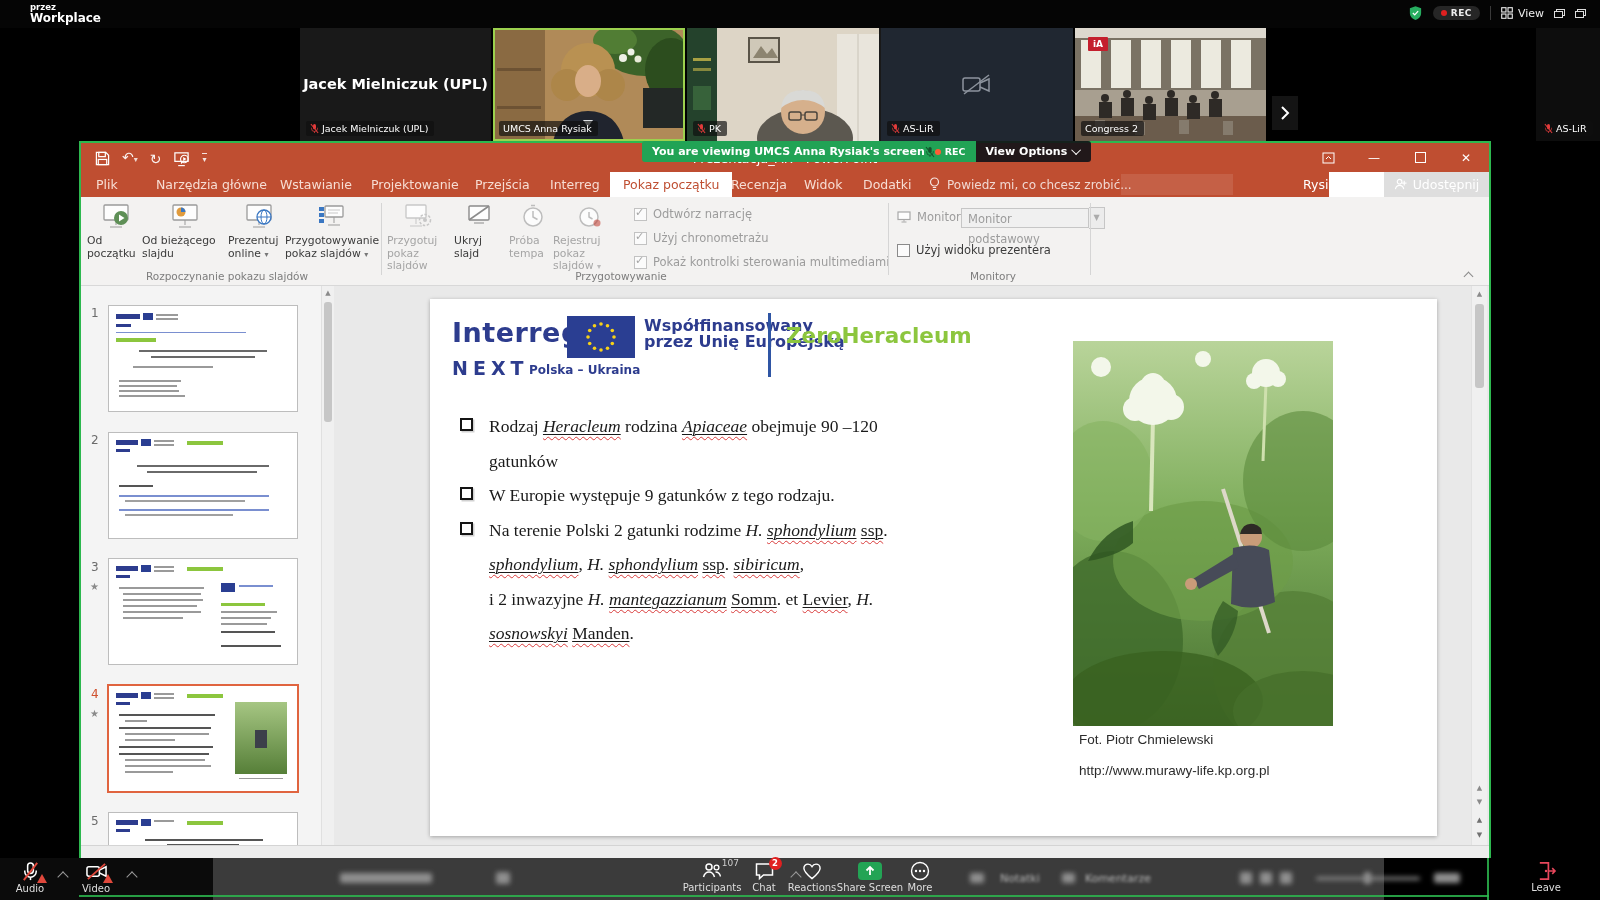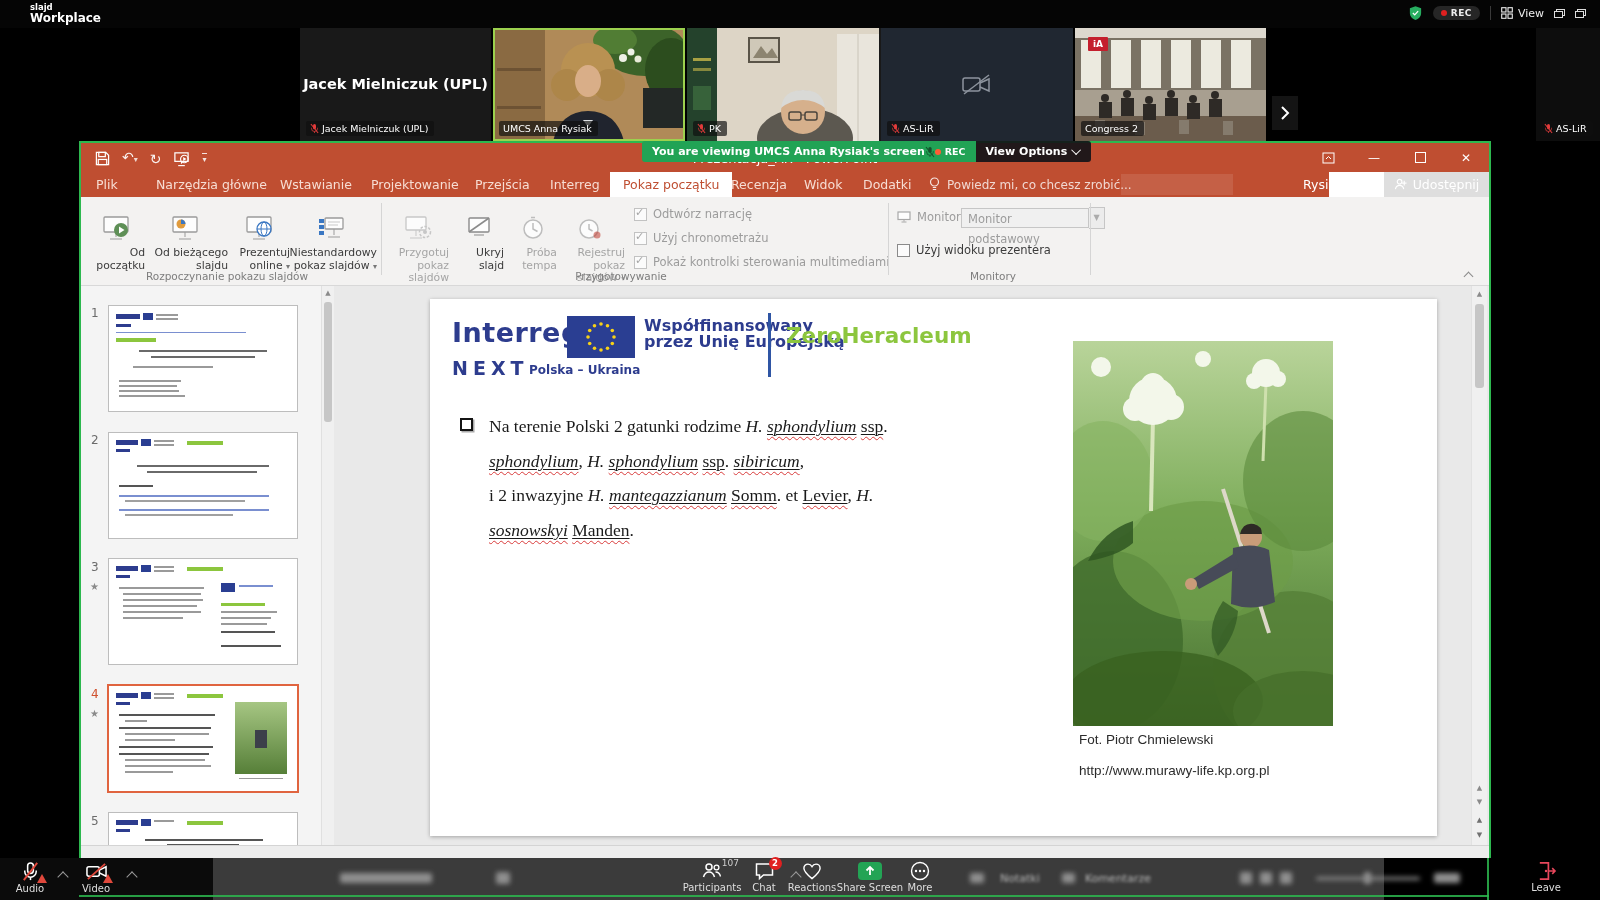--- a/index.html
+++ b/index.html
@@ -65,21 +65,21 @@
   .tellme{position:absolute;left:848px;top:2px;height:21px;display:flex;align-items:center;gap:7px;
           color:rgba(255,255,255,.78);font-size:12px;}
   .tellme-extra{position:absolute;left:1040px;top:2px;width:112px;height:21px;background:rgba(255,255,255,.10);}
   .account{position:absolute;left:1222px;top:0;height:25px;line-height:26px;color:#fff;font-size:12.5px;}
   .sharebtn{position:absolute;left:1303px;top:0;width:105px;height:25px;background:rgba(0,0,0,.13);
             display:flex;align-items:center;justify-content:center;gap:6px;color:#fff;font-size:12.5px;}
 
   
   .ribbon{position:absolute;left:0;top:54px;width:1408px;height:89px;background:#f3f2f1;border-bottom:1px solid #d8d8d8;box-sizing:border-box;}
   .rsep{position:absolute;top:6px;height:72px;width:1px;background:#d5d5d5;}
-  .rbtn{position:absolute;top:17px;text-align:right;font-size:10.8px;line-height:12.5px;color:#3b3b3b;}
+  .rbtn{position:absolute;top:5px;text-align:left;font-size:10.8px;line-height:12.5px;color:#3b3b3b;}
   .rbtn.dis{color:#a5a5a5;}
   .rbtn .ric{height:30px;margin-bottom:3px;display:flex;justify-content:center;}
   .glabel{position:absolute;top:73px;font-size:10.5px;color:#7d7d7d;text-align:center;}
   .chkrow{position:absolute;display:flex;align-items:center;gap:6px;font-size:11.5px;color:#9c9c9c;white-space:nowrap;}
   .chkrow.en{color:#3b3b3b;}
   .cbox{width:11px;height:11px;border:1px solid #c2c2c2;background:#fbfbfb;position:relative;flex:0 0 auto;}
   .cbox.checked:after{content:"✓";position:absolute;left:0px;top:-3px;font-size:11px;color:#a5a5a5;}
   .cbox.en{border-color:#8a8a8a;}
   .mondrop{position:absolute;display:flex;align-items:center;}
   .mondrop .dd{width:128px;height:20px;border:1px solid #c6c6c6;background:#f0f0f0;color:#9c9c9c;font-size:11.5px;
@@ -153,21 +153,21 @@
   .blurblob{position:absolute;background:#8f8f8f;filter:blur(2.5px);border-radius:2px;}
   .greenline{position:absolute;background:#2db84f;opacity:.85;}
 </style>
 </head>
 <body>
 
 <div class="screen">
 
   <div class="topbar">
     <div class="brand">
-      <div class="b1">slajd</div>
+      <div class="b1">przez</div>
       <div class="b2">Workplace</div>
     </div>
     <div class="tb-right">
       <svg width="15" height="16" viewBox="0 0 16 16">
         <path d="M8 .8 L14 3 V8 C14 11.8 11.2 14.3 8 15.4 C4.8 14.3 2 11.8 2 8 V3 Z" fill="#27ae60"></path>
         <path d="M5.2 8 l2 2 3.6-4" stroke="#fff" stroke-width="1.4" fill="none"></path>
       </svg>
       <div class="recpill">
         <i class="recdot"></i>
         <span>REC</span>
@@ -457,21 +457,21 @@
           <rect x="9" y="4" width="18" height="11" rx="1" fill="#fdfdfd" stroke="#9b9b9b" stroke-width="1.3"></rect>
           <rect x="3" y="5" width="5" height="4" fill="#3a77c2"></rect>
               <rect x="3" y="11" width="5" height="4" fill="#3a77c2"></rect>
               <rect x="3" y="17" width="5" height="4" fill="#3a77c2"></rect>
           <line x1="18" y1="15" x2="18" y2="21" stroke="#9b9b9b"></line>
               <line x1="12" y1="23" x2="24" y2="23" stroke="#9b9b9b"></line>
           <line x1="12" y1="8" x2="24" y2="8" stroke="#c9c9c9"></line>
               <line x1="12" y1="11" x2="22" y2="11" stroke="#c9c9c9"></line>
         </svg>
           </div>
-        <span>Niestandardowy pokaz slajdów</span> <span style="font-size:8px;color:#777;">▾</span>
+        <span>Przygotowywanie pokaz slajdów</span> <span style="font-size:8px;color:#777;">▾</span>
       </div>
 
       <div class="rsep" style="left:300px;"></div>
 
       <div class="rbtn dis" style="left:306px;width:62px;">
         <div class="ric">
             <svg width="30" height="30" viewBox="0 0 30 30">
           <rect x="3" y="3" width="20" height="13" rx="1" fill="#fcfcfc" stroke="#c7c7c7" stroke-width="1.3"></rect>
           <line x1="13" y1="16" x2="13" y2="22" stroke="#c7c7c7"></line>
               <line x1="7" y1="24" x2="19" y2="24" stroke="#c7c7c7"></line>
@@ -688,21 +688,22 @@
           <div class="lg-eu">
             <div>Współfinansowany</div>
             <div>przez Unię Europejską</div>
           </div>
           <div class="lg-div"></div>
           <div class="lg-zero">ZeroHeracleum</div>
           <div class="lg-next">NEXT</div>
           <div class="lg-prog">Polska – Ukraina</div>
 
           <ul class="bullets">
-              <li><span class="sq"></span></li>
+              <li><span class="sq"></span><span>Rodzaj <span class="wavy"><span class="latin">Heracleum</span></span>  rodzina <span class="wavy"><span class="latin">Apiaceae</span></span> obejmuje 90 –120<br>gatunków</span></li>
+              <li><span class="sq"></span><span>W Europie występuje 9 gatunków z tego rodzaju.</span></li>
               <li><span class="sq"></span><span>Na terenie Polski 2 gatunki rodzime <span class="it">H. </span><span class="wavy"><span class="latin">sphondylium</span></span> <span class="wavy"><span class="undl">ssp</span></span>.<br><span class="wavy"><span class="latin">sphondylium</span></span>, <span class="it">H. </span><span class="wavy"><span class="latin">sphondylium</span></span> <span class="wavy"><span class="undl">ssp</span></span>. <span class="wavy"><span class="latin">sibiricum</span></span>,<br>i 2 inwazyjne <span class="it">H. </span><span class="wavy"><span class="latin">mantegazzianum</span></span> <span class="wavy"><span class="undl">Somm</span></span>. et <span class="wavy"><span class="undl">Levier</span></span>, <span class="it">H.</span><br><span class="wavy"><span class="latin">sosnowskyi</span></span> <span class="wavy"><span class="undl">Manden</span></span>.</span></li>
             </ul>
 
           <svg class="photo" viewBox="0 0 260 385">
             <defs>
                 <linearGradient id="pg" x1="0" y1="0" x2="0" y2="1">
               <stop offset="0" stop-color="#b9d49a"></stop>
                   <stop offset=".45" stop-color="#7fae5c"></stop>
                   <stop offset="1" stop-color="#46702f"></stop>
             </linearGradient>

